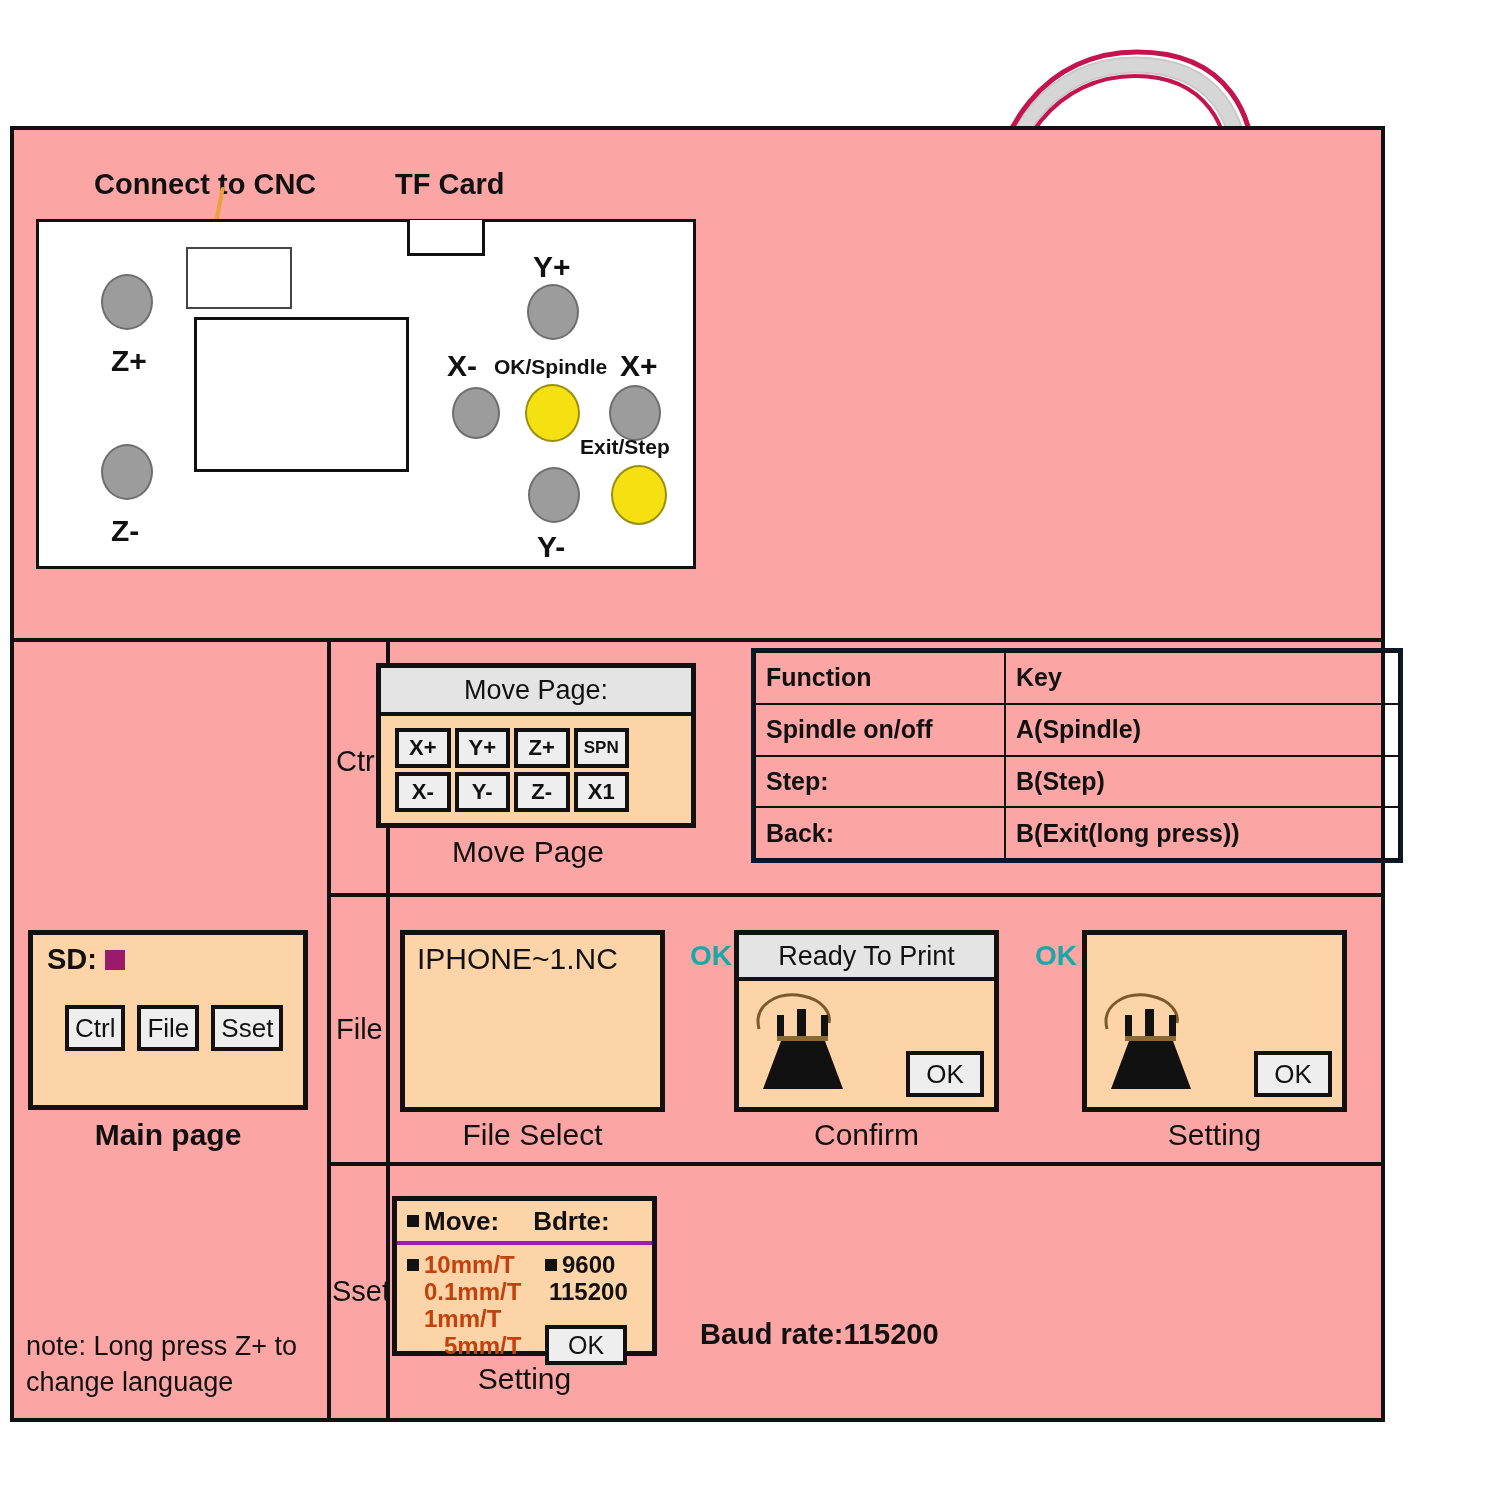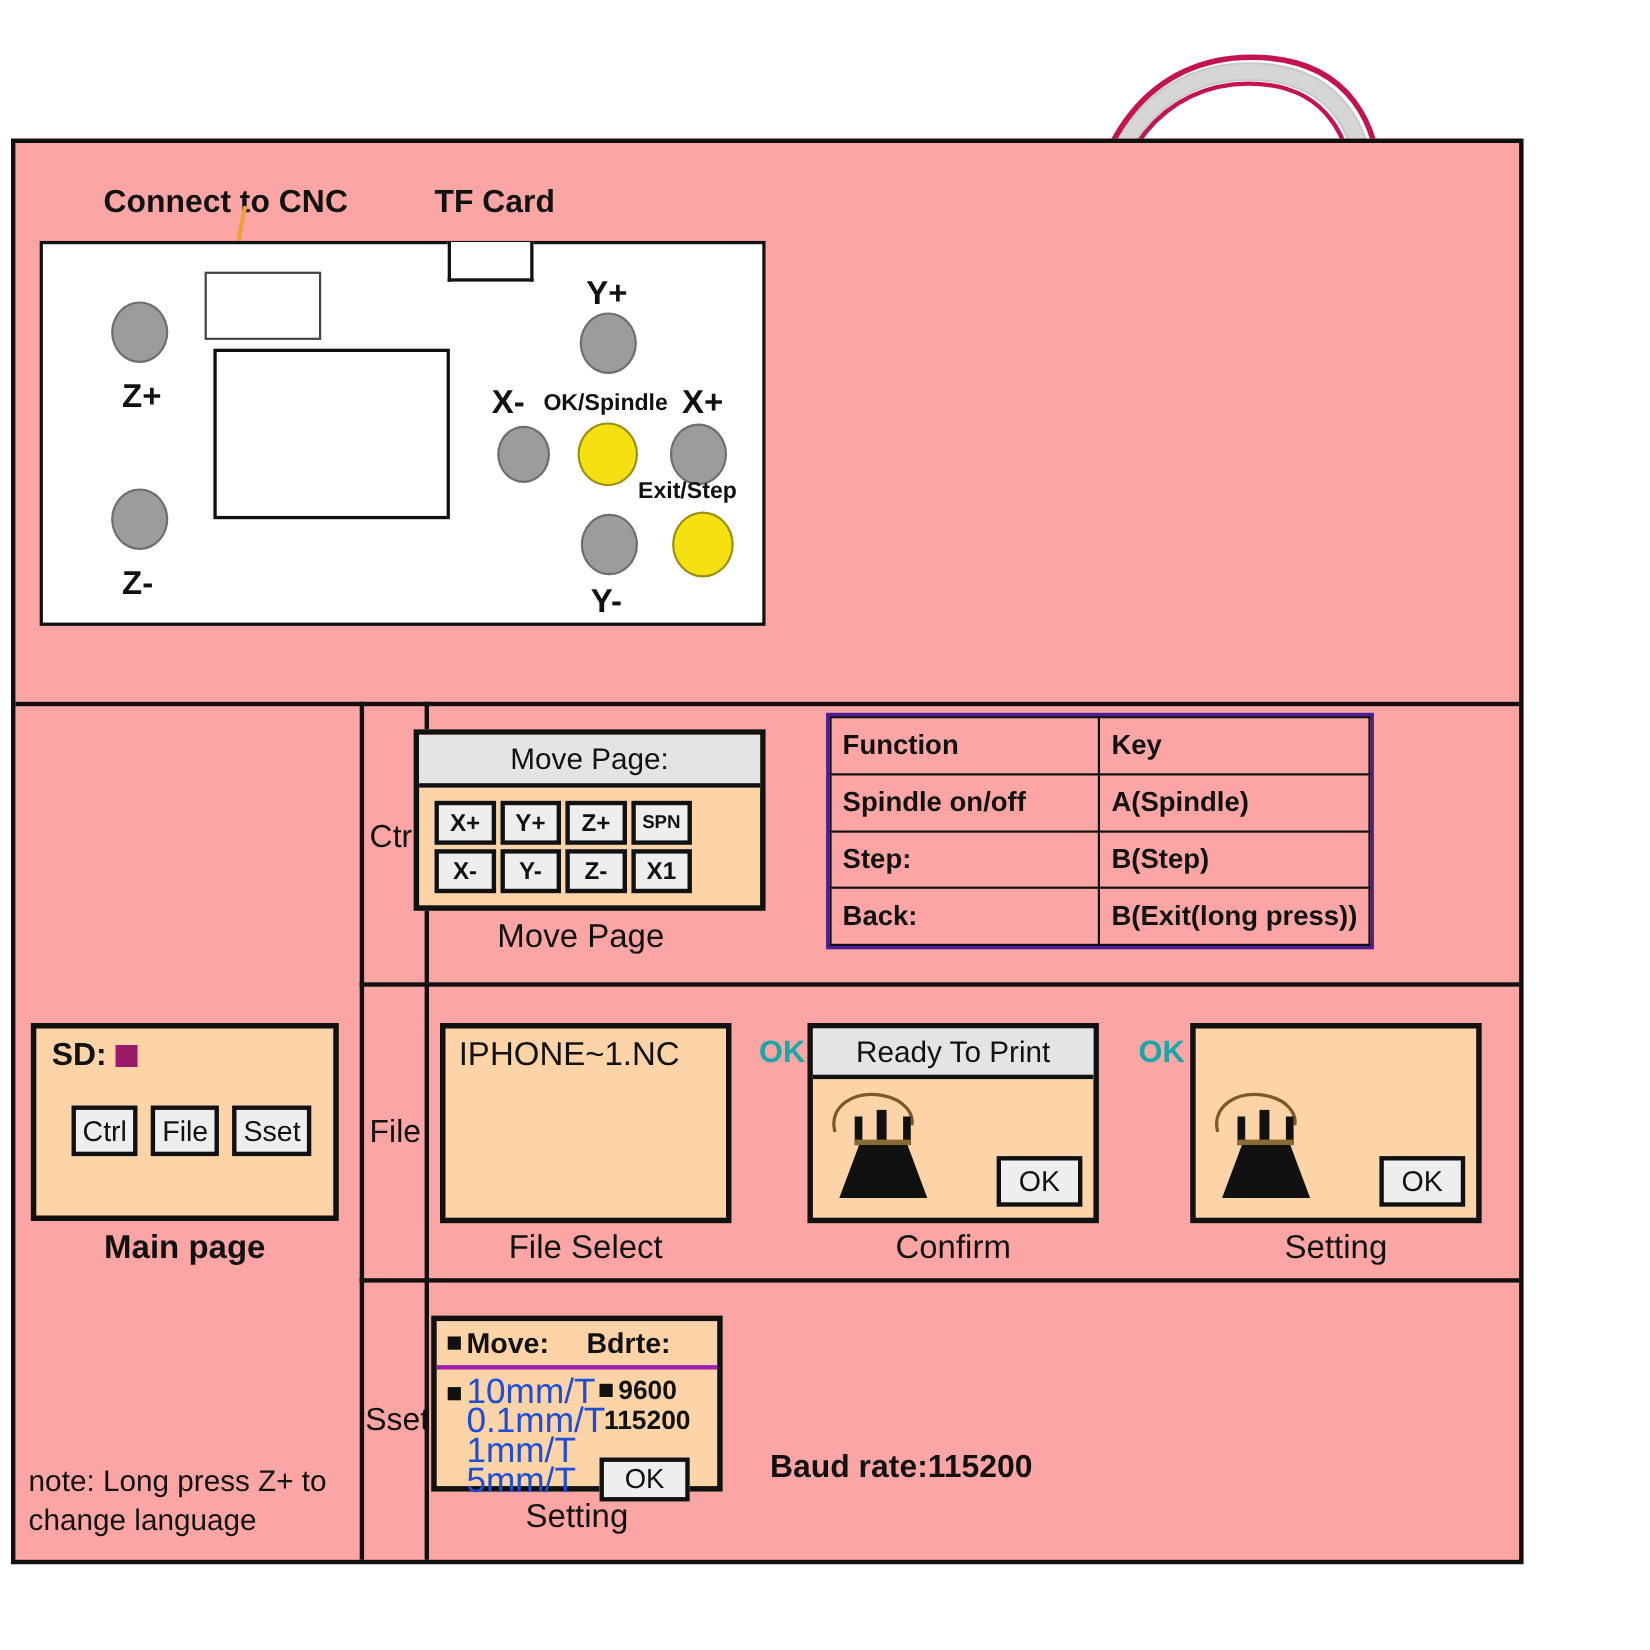--- a/index.html
+++ b/index.html
@@ -59,21 +59,21 @@
 
   
   #movepage{left:376px;top:663px;width:320px;height:165px;}
   #movepage .lcd-title{height:48px;font-size:27px;}
   #mp-grid{position:absolute;left:10px;top:56px;width:242px;height:92px;display:grid;
            grid-template-columns:repeat(4,1fr);grid-template-rows:repeat(2,1fr);gap:4px;padding:4px;box-sizing:border-box;}
   #mp-grid .key-btn{font-size:22px;}
   #mp-grid .key-btn.small{font-size:17px;}
 
   
-  #fn-table{position:absolute;left:751px;top:648px;width:498px;height:215px;border:3px solid #4c1d95;
+  #fn-table{position:absolute;left:751px;top:648px;width:652px;height:215px;border:3px solid #0f172a;
             border-collapse:collapse;box-sizing:border-box;}
   #fn-table table{width:100%;height:100%;border-collapse:collapse;}
   #fn-table td{border:2px solid #111;font-weight:bold;font-size:25px;padding:2px 10px;color:#111;white-space:nowrap;}
   #fn-table td.c1{width:228px;}
 
   
   #mainpage{left:28px;top:930px;width:280px;height:180px;}
   #sd-row{position:absolute;left:14px;top:8px;font-weight:bold;font-size:29px;color:#111;display:flex;align-items:center;gap:8px;}
   #sd-sq{width:20px;height:20px;background:#9b1b6b;display:inline-block;}
   #mp-btns{position:absolute;left:32px;top:70px;display:flex;gap:12px;}
@@ -87,21 +87,21 @@
   .lcd.stage .lcd-title{height:46px;font-size:27px;}
   .stage-body{position:absolute;left:0;right:0;top:46px;bottom:0;}
   .clamp-svg{position:absolute;left:12px;top:6px;}
   .ok-key{position:absolute;right:10px;bottom:10px;width:78px;height:46px;font-size:26px;font-weight:normal;}
 
   
   #setting{left:392px;top:1196px;width:265px;height:160px;}
   #set-head{position:absolute;left:0;right:0;top:0;height:44px;border-bottom:4px solid #a21caf;box-sizing:border-box;
             display:flex;align-items:center;font-weight:bold;font-size:26px;color:#111;}
   .bullet{width:12px;height:12px;background:#111;display:inline-block;margin-right:5px;vertical-align:2px;}
-  .set-col-a{position:absolute;left:10px;top:50px;font-weight:normal;font-size:32px;line-height:27px;color:#1d4ed8;}
+  .set-col-a{position:absolute;left:10px;top:50px;font-weight:bold;font-size:24px;line-height:27px;color:#c2410c;}
   .set-col-b{position:absolute;left:148px;top:50px;font-weight:bold;font-size:24px;line-height:27px;color:#111;}
   #set-ok{position:absolute;left:148px;top:124px;width:82px;height:40px;font-size:25px;font-weight:normal;}
   #baudnote{position:absolute;left:700px;top:1318px;font-weight:bold;font-size:29px;color:#111;}
   #note{position:absolute;left:26px;top:1328px;font-size:27px;line-height:36px;color:#111;width:290px;}
 </style>
 </head>
 <body>
 
 <div id="photo">
   <div id="ribbon">
@@ -295,21 +295,21 @@
     <span style="margin-left:10px;display:inline-flex;align-items:center;">
       <span class="bullet"></span>
         <span>Move:</span>
     </span>
     <span style="margin-left:34px;">Bdrte:</span>
   </div>
   <div class="set-col-a">
     <div><span class="bullet"></span><span>10mm/T</span></div>
     <div style="padding-left:17px;">0.1mm/T</div>
     <div style="padding-left:17px;">1mm/T</div>
-    <div style="padding-left:17px;">5mm/T</div>
+    <div style="padding-left:17px;text-align:right;">5mm/T</div>
   </div>
   <div class="set-col-b">
     <div><span class="bullet"></span><span>9600</span></div>
     <div style="padding-left:4px;">115200</div>
   </div>
   <div class="key-btn" id="set-ok">OK</div>
 </div>
 <span class="lcd-caption" style="left:392px;top:1362px;width:265px;font-size:30px;">Setting</span>
 
 <span id="baudnote">Baud rate:115200</span>

